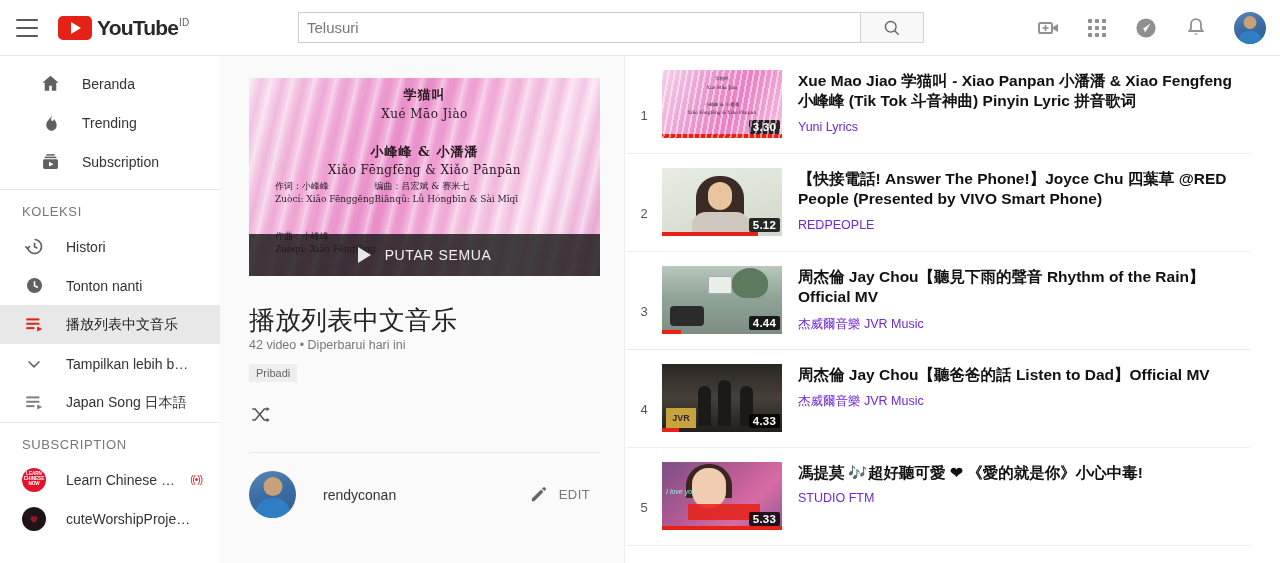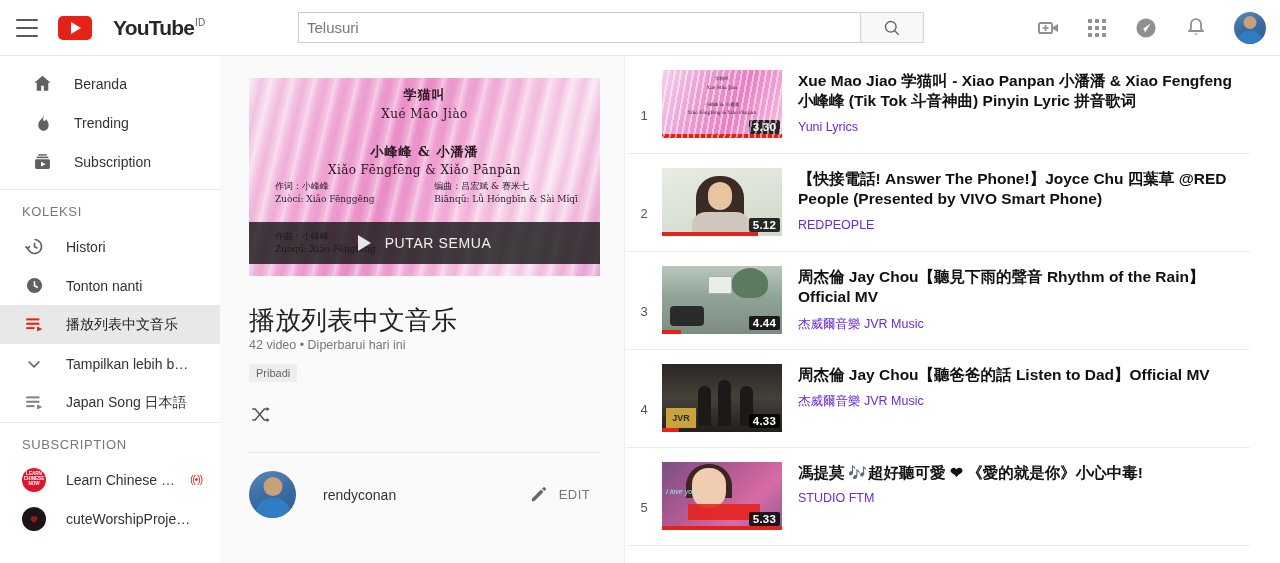--- a/index.html
+++ b/index.html
@@ -36,21 +36,21 @@
   }
   .yt-play .tri {
     width: 0; height: 0;
     border-left: 10px solid #fff;
     border-top: 6px solid transparent;
     border-bottom: 6px solid transparent;
     margin-left: 2px;
   }
   .yt-word {
     font-size: 21px; font-weight: bold; color: #282828;
-    letter-spacing: -0.8px; line-height: 24px; margin-left: 16px;
+    letter-spacing: -0.8px; line-height: 24px;
   }
   .yt-cc {
     font-size: 10px; color: #606060; line-height: 11px;
     margin-left: 1px; margin-top: 1px;
   }
 
   .search-area {
     position: absolute; left: 298px; top: 12px;
     display: flex;
   }
@@ -89,21 +89,21 @@
     transform: translateX(-50%);
     width: 24px; height: 16px; border-radius: 11px 11px 0 0; background: #2f7ec4;
   }
 
   
   .sidebar {
     position: absolute; left: 0; top: 56px;
     width: 220px; height: 507px;
     background: #fff; overflow: hidden;
   }
-  .side-group { padding: 8px 8px; }
+  .side-group { padding: 8px 16px; }
   .side-sep { height: 1px; background: #e8e8e8; margin: 0 0 0 0; }
   .side-item {
     display: flex; align-items: center;
     height: 39px; padding-left: 22px; cursor: pointer;
     position: relative;
   }
   .side-item.active { background: #e8e8e8; }
   .side-ico {
     width: 24px; height: 24px; margin-right: 20px;
     display: flex; align-items: center; justify-content: center;
@@ -152,31 +152,31 @@
     position: absolute; left: 0; right: 0; top: 8px;
     text-align: center; color: #2a1620;
     font-family: "DejaVu Serif", serif;
   }
   .plt-l1 { font-size: 13px; font-weight: bold; letter-spacing: 1px; }
   .plt-l2 { font-size: 12px; margin-top: 3px; letter-spacing: .5px; }
   .plt-l3 { font-size: 13px; font-weight: bold; margin-top: 22px; letter-spacing: 1px; }
   .plt-l4 { font-size: 12px; margin-top: 2px; letter-spacing: .4px; }
   .pl-credits {
     position: absolute; left: 26px; right: 22px; top: 102px;
-    display: flex; justify-content: space-between;
+    display: flex; 
     color: #32202c; font-family: "DejaVu Serif", serif;
   }
   .pl-credits .col { font-size: 9px; line-height: 1.45; }
   .pl-credits2 {
     position: absolute; left: 26px; top: 152px;
     color: #32202c; font-family: "DejaVu Serif", serif;
     font-size: 9px; line-height: 1.45;
   }
   .pl-play-overlay {
-    position: absolute; left: 0; bottom: 12px; width: 100%; height: 42px;
+    position: absolute; left: 0; bottom: 0; width: 100%; height: 42px;
     background: rgba(25,25,25,.82);
     display: flex; align-items: center; justify-content: center;
     color: #fff; gap: 14px;
   }
   .pl-play-overlay .ptri {
     width: 0; height: 0;
     border-left: 13px solid #e6e6e6;
     border-top: 8px solid transparent;
     border-bottom: 8px solid transparent;
   }

